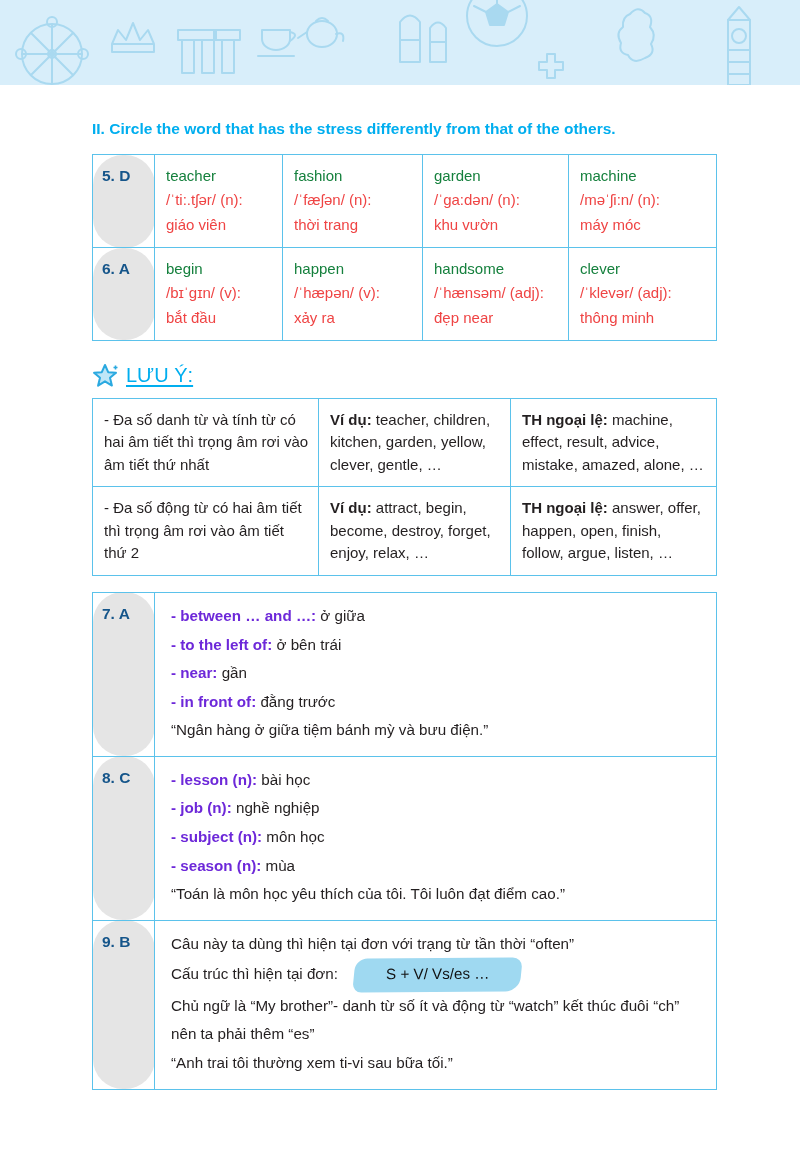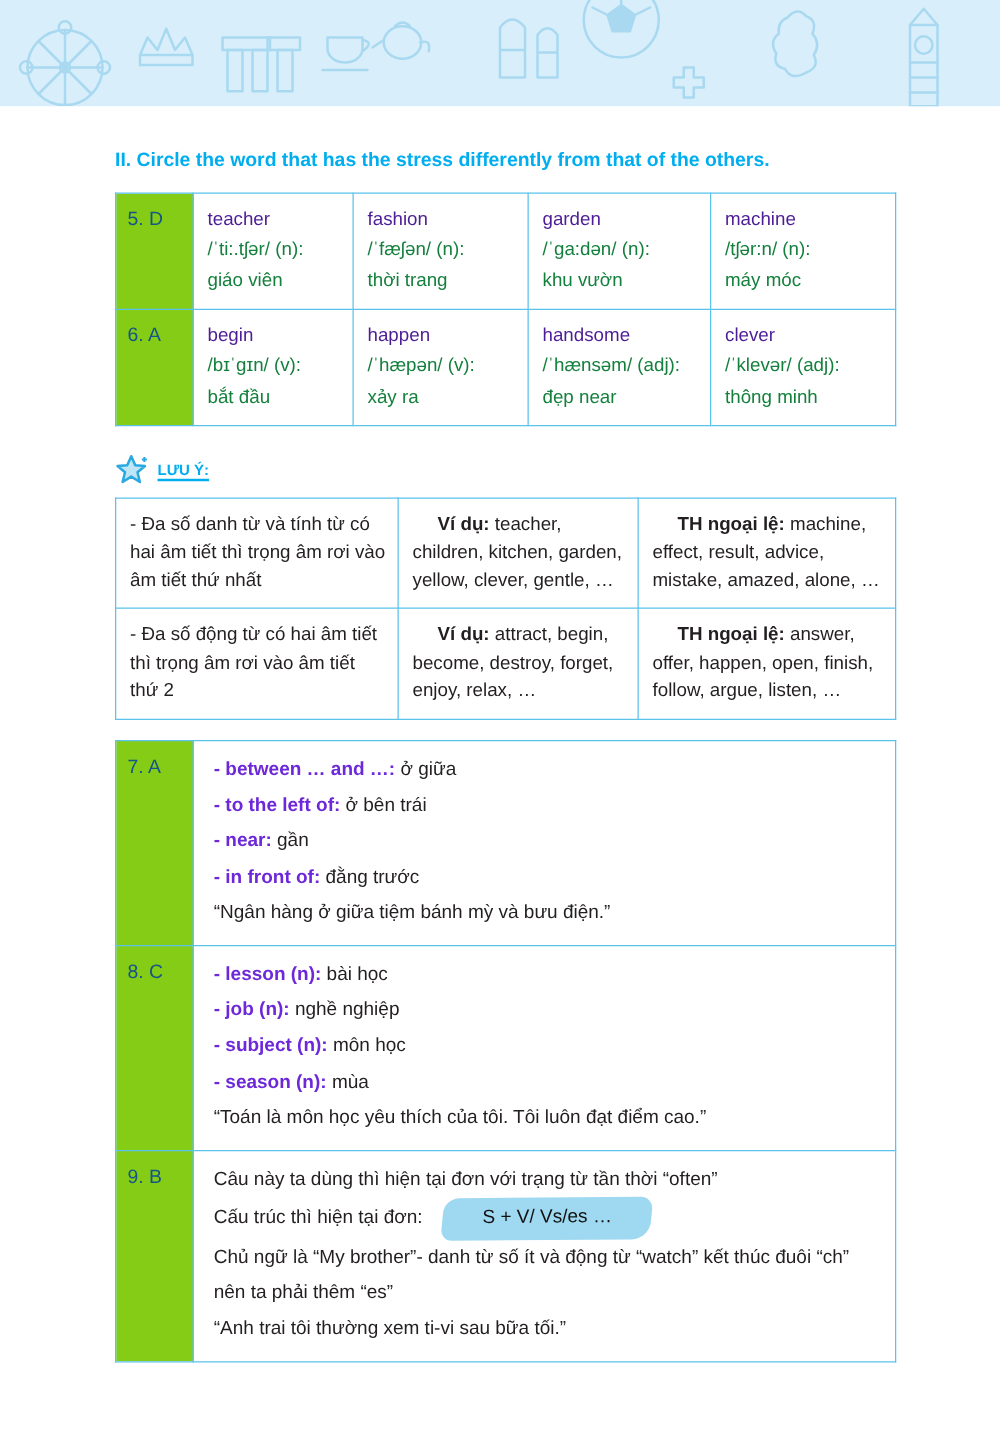--- a/index.html
+++ b/index.html
@@ -20,35 +20,35 @@
     color:#00aeef;font-size:15.5px;font-weight:bold;line-height:1.3;
   }
   .sec2-heading{margin-top:34px;}
   .sec3-heading{margin-top:30px;}
 
   table.tbl{border-collapse:collapse;width:624px;table-layout:fixed;}
   table.tbl td{border:1.6px solid #5bc2eb;vertical-align:top;}
 
   .words-table{margin-top:15px;}
   .ans-cell{
-    background:#84cc16;color:#15558a;font-weight:normal;
-    font-size:15.5px;padding:12px 3px 0 9px;
+    background:#e5e5e5;color:#15558a;font-weight:bold;
+    font-size:15.5px;padding:12px 3px 0 9px;border-radius:30px;
   }
   .word-cell{padding:9px 6px 10px 11px;font-size:15px;line-height:1.62;}
-  .word{color:#4c1d95;}
-  .pron,.meaning{color:#15803d;}
+  .word{color:#15803d;}
+  .pron,.meaning{color:#ef4444;}
 
   .note-head{margin-top:22px;display:flex;align-items:center;gap:7px;}
   .note-label{
-    color:#00aeef;font-size:12px;font-weight:bold;
+    color:#00aeef;font-size:20px;font-weight:normal;
     text-decoration:underline;text-decoration-thickness:2px;text-underline-offset:3px;
   }
   .note-table{margin-top:9px;}
   .note-table td{padding:10px 9px 10px 11px;font-size:15px;line-height:1.5;}
-  .note-table b{font-weight:bold;margin-left:20px;}
+  .note-table b{font-weight:bold;}
 
   .qa-table{margin-top:16px;}
   .qa-cell{padding:9px 12px 11px 16px;font-size:15.2px;line-height:1.88;}
   .cy{color:#6d28d9;font-weight:bold;}
   .qa-line{white-space:normal;}
   .formula-hl{
     display:inline-block;background:#9fd9f1;color:#111;
     padding:2px 32px 3px 32px;margin-left:16px;
     border-radius:12px 10px 14px 9px;transform:skewX(-6deg) rotate(-0.4deg);
   }
@@ -143,21 +143,21 @@
           <div class="pron">/ˈfæʃən/ (n):</div>
           <div class="meaning">thời trang</div>
         </td>
         <td class="word-cell">
           <div class="word">garden</div>
           <div class="pron">/ˈga:dən/ (n):</div>
           <div class="meaning">khu vườn</div>
         </td>
         <td class="word-cell">
           <div class="word">machine</div>
-          <div class="pron">/tʃər:n/ (n):</div>
+          <div class="pron">/məˈʃi:n/ (n):</div>
           <div class="meaning">máy móc</div>
         </td>
       </tr>
       <tr>
         <td class="ans-cell"><span>6. A</span></td>
         <td class="word-cell">
           <div class="word">begin</div>
           <div class="pron">/bɪˈgɪn/ (v):</div>
           <div class="meaning">bắt đầu</div>
         </td>

